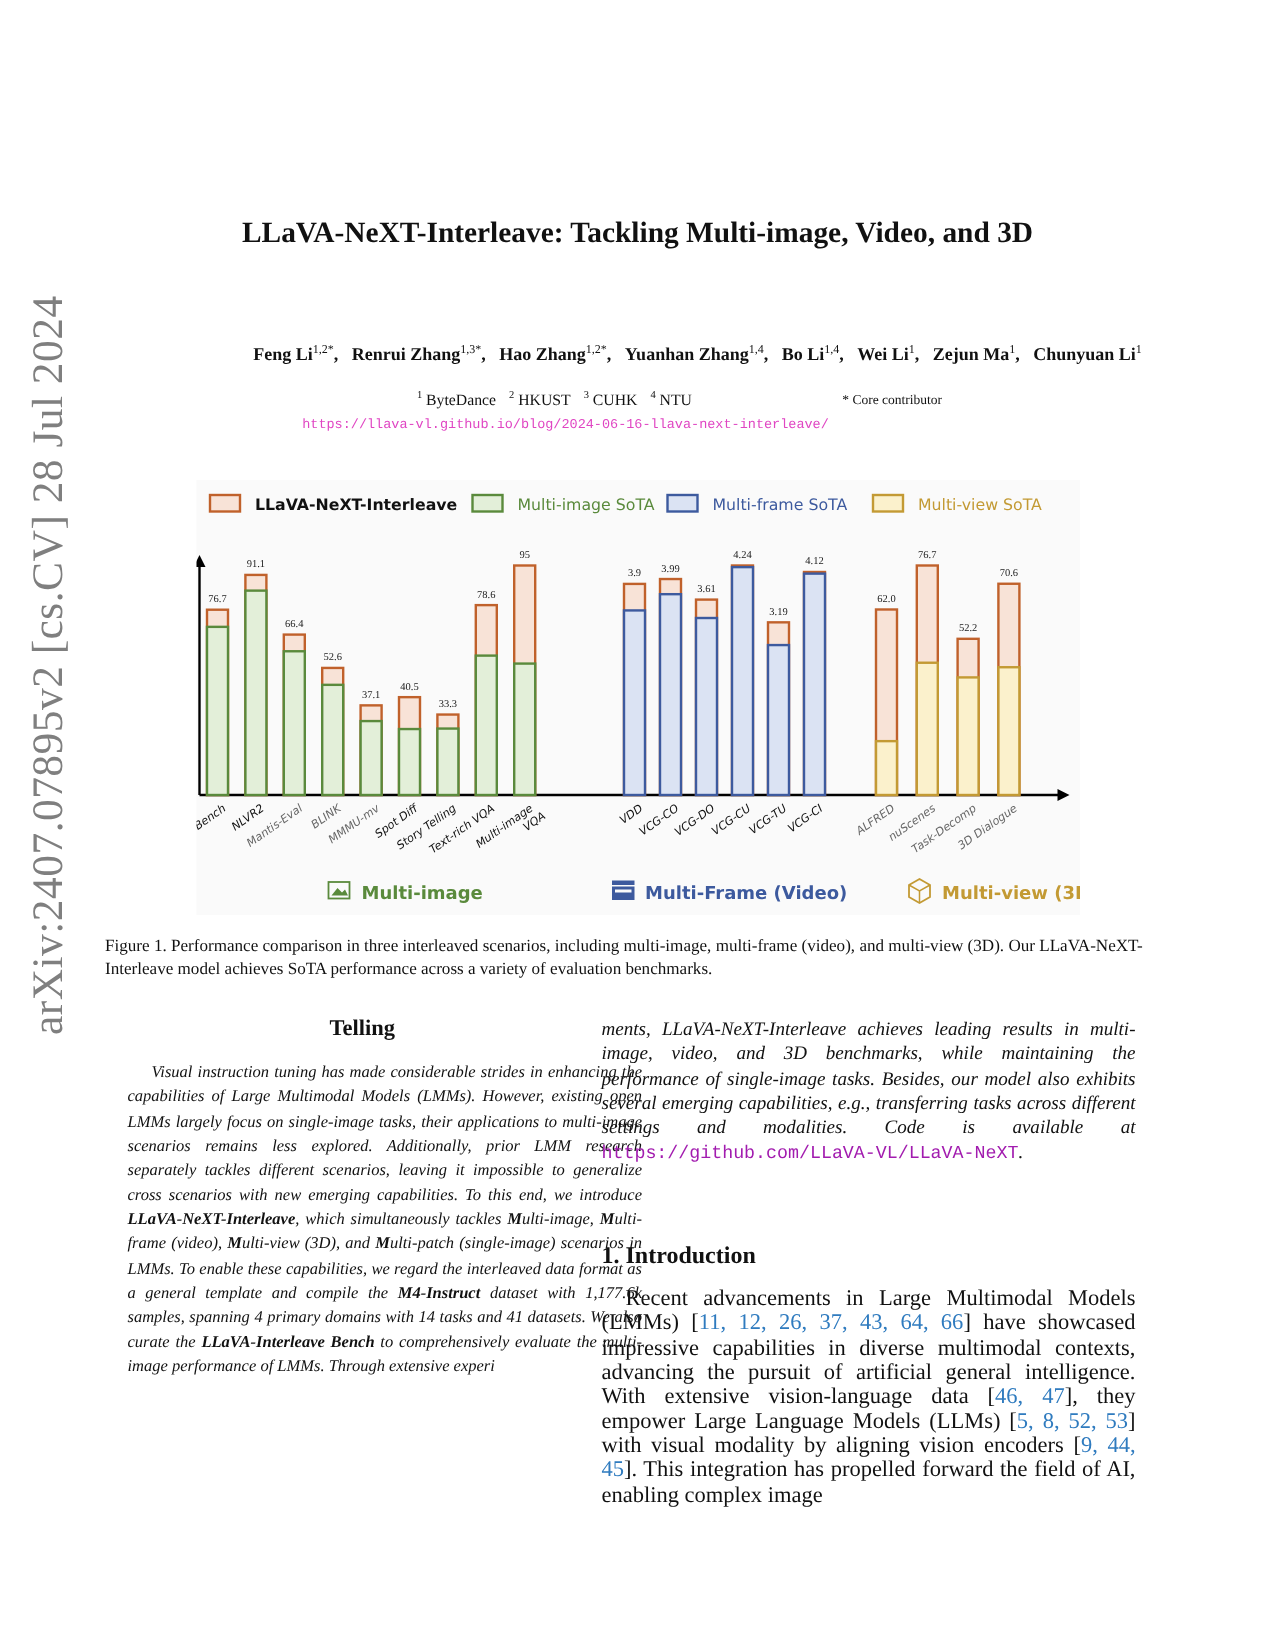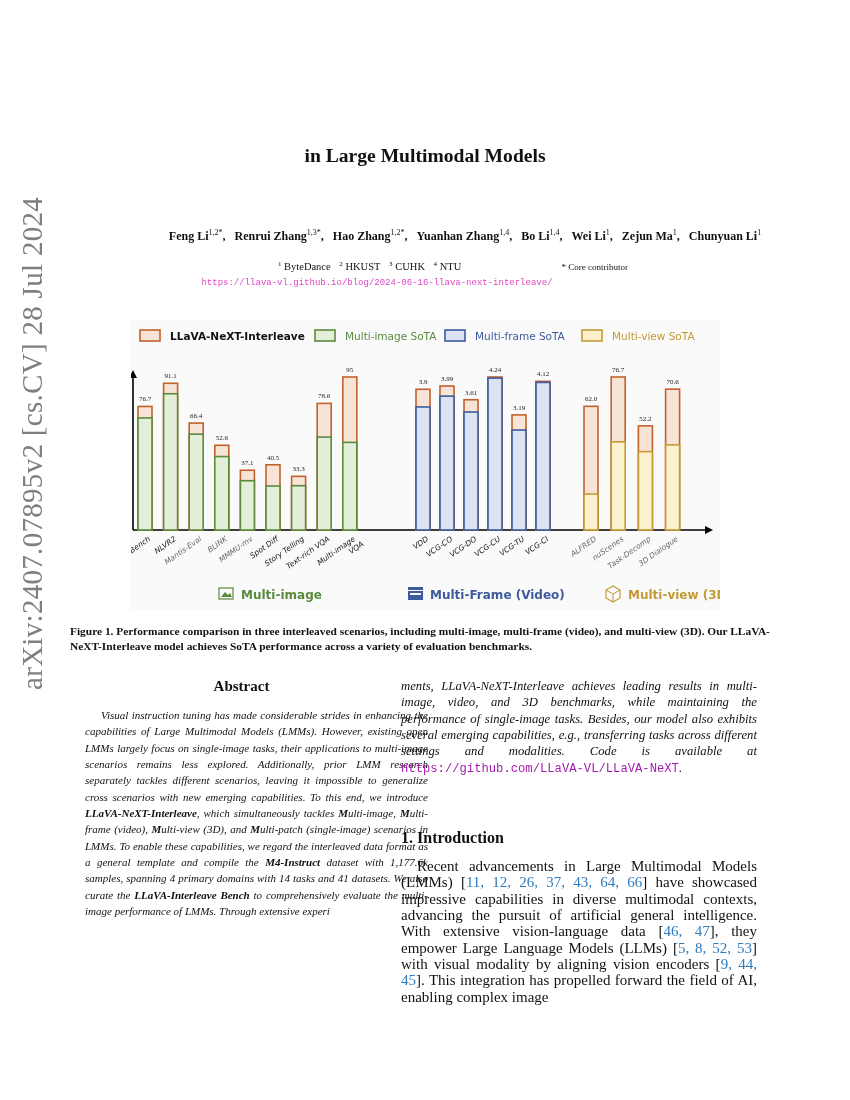--- a/index.html
+++ b/index.html
@@ -16,41 +16,41 @@
   .author + .author::before { content: ",\00a0\00a0\00a0"; font-weight: bold; }
   .affil { position: absolute; left: 0; width: 850px; top: 259px; text-align: center; font-size: 10.5px; padding-left: 28px; }
   .affil sup { font-size: 7px; }
   .affil .sp { display: inline-block; width: 6px; }
   .affil .gap { display: inline-block; width: 95px; }
   .affil .core { font-size: 9px; }
   .url-line { position: absolute; left: 0; width: 754px; top: 278px; text-align: center;
               font-family: "Liberation Mono", monospace; font-size: 9px; color: #e046c3; }
   .figure-box { position: absolute; left: 131px; top: 320px; width: 589px; height: 290px; background: #fafafa; }
   svg#chart { position: absolute; left: 0; top: 0; }
-  .caption { position: absolute; left: 70px; top: 624px; width: 715px; font-size: 11.4px; line-height: 15px; font-weight: bold; }
+  .caption { position: absolute; left: 70px; top: 624px; width: 715px; font-size: 11.4px; line-height: 15px; }
   .abstract-head { position: absolute; left: 70px; top: 678px; width: 343px; text-align: center;
                    font-weight: bold; font-size: 15px; }
   .abstract-body { position: absolute; left: 85px; top: 707px; width: 343px; font-style: italic;
                    font-size: 11px; line-height: 16.35px; text-align: justify; text-indent: 16px; }
   .abstract-body b { font-weight: bold; }
   .abstract-cont { position: absolute; left: 401px; top: 678px; width: 356px; font-style: italic;
                    font-size: 12.7px; line-height: 16.35px; text-align: justify; }
   .mono-link { font-family: "Liberation Mono", monospace; font-style: normal; color: #a21caf; font-size: 12.2px; }
   .intro-head { position: absolute; left: 401px; top: 829px; font-weight: bold; font-size: 16px; }
   .intro-body { position: absolute; left: 401px; top: 858px; width: 356px; font-size: 15px;
                 line-height: 16.35px; text-align: justify; text-indent: 16px; }
   .cite { color: #2f7bbf; }
 </style>
 </head>
 <body>
 
 <div class="arxiv-stamp">arXiv:2407.07895v2  [cs.CV]  28 Jul 2024</div>
 
 <div class="title">
-  <div>in Large Multimodal Models</div>
+  <div>LLaVA-NeXT-Interleave: Tackling Multi-image, Video, and 3D</div>
 </div>
 
 <div class="authors" id="authors"><span class="author"><span>Feng Li</span><sup>1,2*</sup></span><span class="author"><span>Renrui Zhang</span><sup>1,3*</sup></span><span class="author"><span>Hao Zhang</span><sup>1,2*</sup></span><span class="author"><span>Yuanhan Zhang</span><sup>1,4</sup></span><span class="author"><span>Bo Li</span><sup>1,4</sup></span><span class="author"><span>Wei Li</span><sup>1</sup></span><span class="author"><span>Zejun Ma</span><sup>1</sup></span><span class="author"><span>Chunyuan Li</span><sup>1</sup></span></div>
 
 <div class="affil">
   <span><sup>1</sup>&nbsp;<span>ByteDance</span></span><span class="sp"></span>
   <span><sup>2</sup>&nbsp;<span>HKUST</span></span><span class="sp"></span>
   <span><sup>3</sup>&nbsp;<span>CUHK</span></span><span class="sp"></span>
   <span><sup>4</sup>&nbsp;<span>NTU</span></span>
   <span class="gap"></span>
@@ -159,19 +159,19 @@
       <text font-family="&quot;DejaVu Sans&quot;, sans-serif" font-size="7.5" font-style="italic" fill="#666" text-anchor="end" transform="translate(547.6,220) rotate(-35)"><tspan x="0" dy="0">3D Dialogue</tspan></text>
       <polygon points="482,266 489,270 489,278 482,282 475,278 475,270" fill="none" stroke="#c39a34" stroke-width="1.2"></polygon>
       <polyline points="475,270 482,274 489,270" fill="none" stroke="#c39a34" stroke-width="1"></polyline>
       <line x1="482" y1="274" x2="482" y2="282" stroke="#c39a34" stroke-width="1"></line>
       <text x="497" y="279" font-family="&quot;DejaVu Sans&quot;, sans-serif" font-size="12" font-weight="bold" fill="#c39a34">Multi-view (3D)</text>
     </svg>
 </div>
 
 <div class="caption">Figure 1. Performance comparison in three interleaved scenarios, including multi-image, multi-frame (video), and multi-view (3D). Our LLaVA-NeXT-Interleave model achieves SoTA performance across a variety of evaluation benchmarks.</div>
 
-<div class="abstract-head">Abstract</div>
+<div class="abstract-head">Telling</div>
 <div class="abstract-body"><span>Visual instruction tuning has made considerable strides in enhancing the capabilities of Large Multimodal Models (LMMs). However, existing open LMMs largely focus on single-image tasks, their applications to multi-image scenarios remains less explored. Additionally, prior LMM research separately tackles different scenarios, leaving it impossible to generalize cross scenarios with new emerging capabilities. To this end, we introduce </span><b>LLaVA-NeXT-Interleave</b><span>, which simultaneously tackles </span><b>M</b><span>ulti-image, </span><b>M</b><span>ulti-frame (video), </span><b>M</b><span>ulti-view (3D), and </span><b>M</b><span>ulti-patch (single-image) scenarios in LMMs. To enable these capabilities, we regard the interleaved data format as a general template and compile the </span><b>M4-Instruct</b><span> dataset with 1,177.6k samples, spanning 4 primary domains with 14 tasks and 41 datasets. We also curate the </span><b>LLaVA-Interleave Bench</b><span> to comprehensively evaluate the multi-image performance of LMMs. Through extensive experi</span></div>
 
 <div class="abstract-cont"><span>ments, LLaVA-NeXT-Interleave achieves leading results in multi-image, video, and 3D benchmarks, while maintaining the performance of single-image tasks. Besides, our model also exhibits several emerging capabilities, e.g., transferring tasks across different settings and modalities. Code is available at </span><span class="mono-link">https://github.com/LLaVA-VL/LLaVA-NeXT</span><span>.</span></div>
 
 <div class="intro-head">1. Introduction</div>
 <div class="intro-body"><span>Recent advancements in Large Multimodal Models (LMMs) [</span><span class="cite">11, 12, 26, 37, 43, 64, 66</span><span>] have showcased impressive capabilities in diverse multimodal contexts, advancing the pursuit of artificial general intelligence. With extensive vision-language data [</span><span class="cite">46, 47</span><span>], they empower Large Language Models (LLMs) [</span><span class="cite">5, 8, 52, 53</span><span>] with visual modality by aligning vision encoders [</span><span class="cite">9, 44, 45</span><span>]. This integration has propelled forward the field of AI, enabling complex image</span></div>
 
 </body></html>

